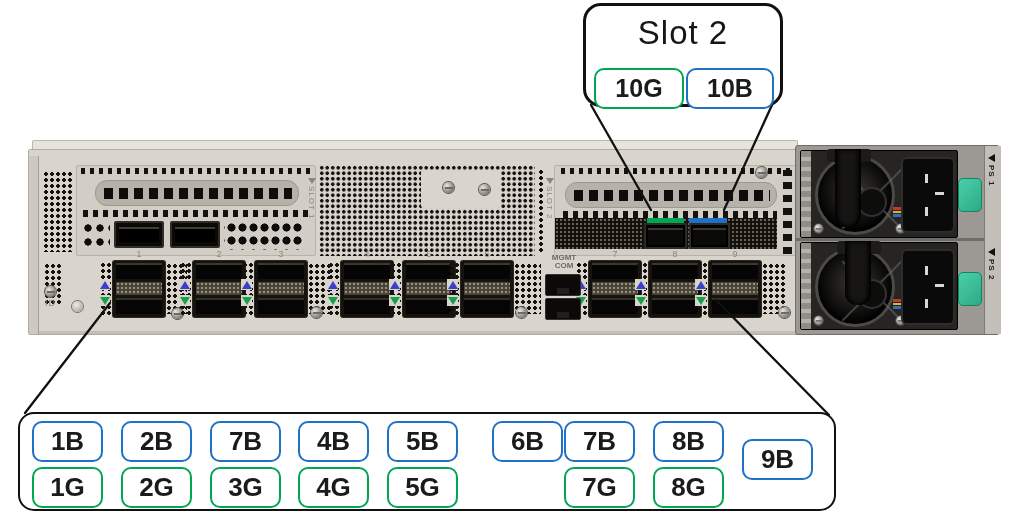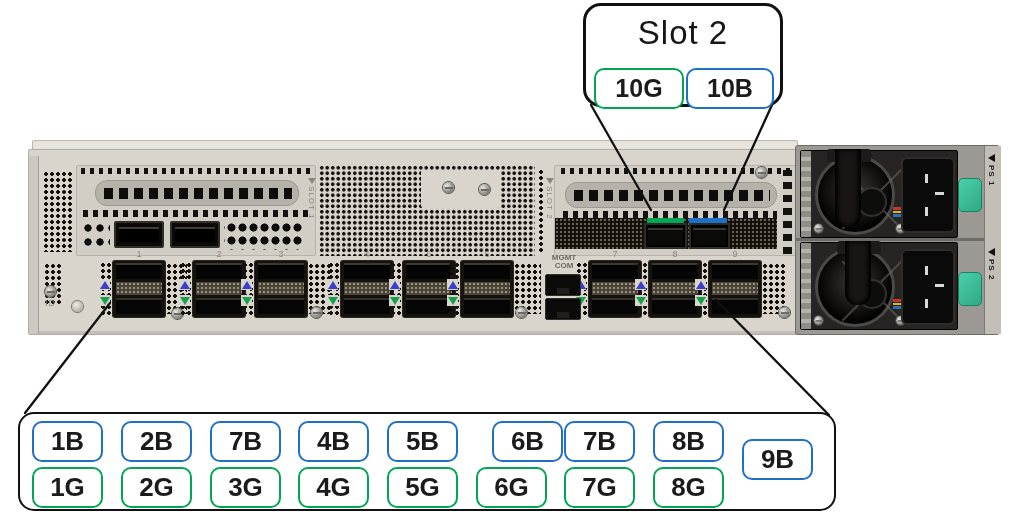--- a/index.html
+++ b/index.html
@@ -429,18 +429,17 @@
     <div class="cell blue" style="left:367px;top:7px;">5B</div>
     <div class="cell blue" style="left:456px;top:7px;margin-left:16px;">6B</div>
     <div class="cell blue" style="left:544px;top:7px;">7B</div>
     <div class="cell blue" style="left:633px;top:7px;">8B</div>
     <div class="cell blue" style="left:722px;top:7px;margin-top:18px;">9B</div>
     <div class="cell green" style="left:12px;top:53px;">1G</div>
     <div class="cell green" style="left:101px;top:53px;">2G</div>
     <div class="cell green" style="left:190px;top:53px;">3G</div>
     <div class="cell green" style="left:278px;top:53px;">4G</div>
     <div class="cell green" style="left:367px;top:53px;">5G</div>
-    <div class="cell green" style="left:456px;top:53px;">6G</div>
     <div class="cell green" style="left:544px;top:53px;">7G</div>
     <div class="cell green" style="left:633px;top:53px;">8G</div>
   </div>
 
 </div>
 
 </body></html>

